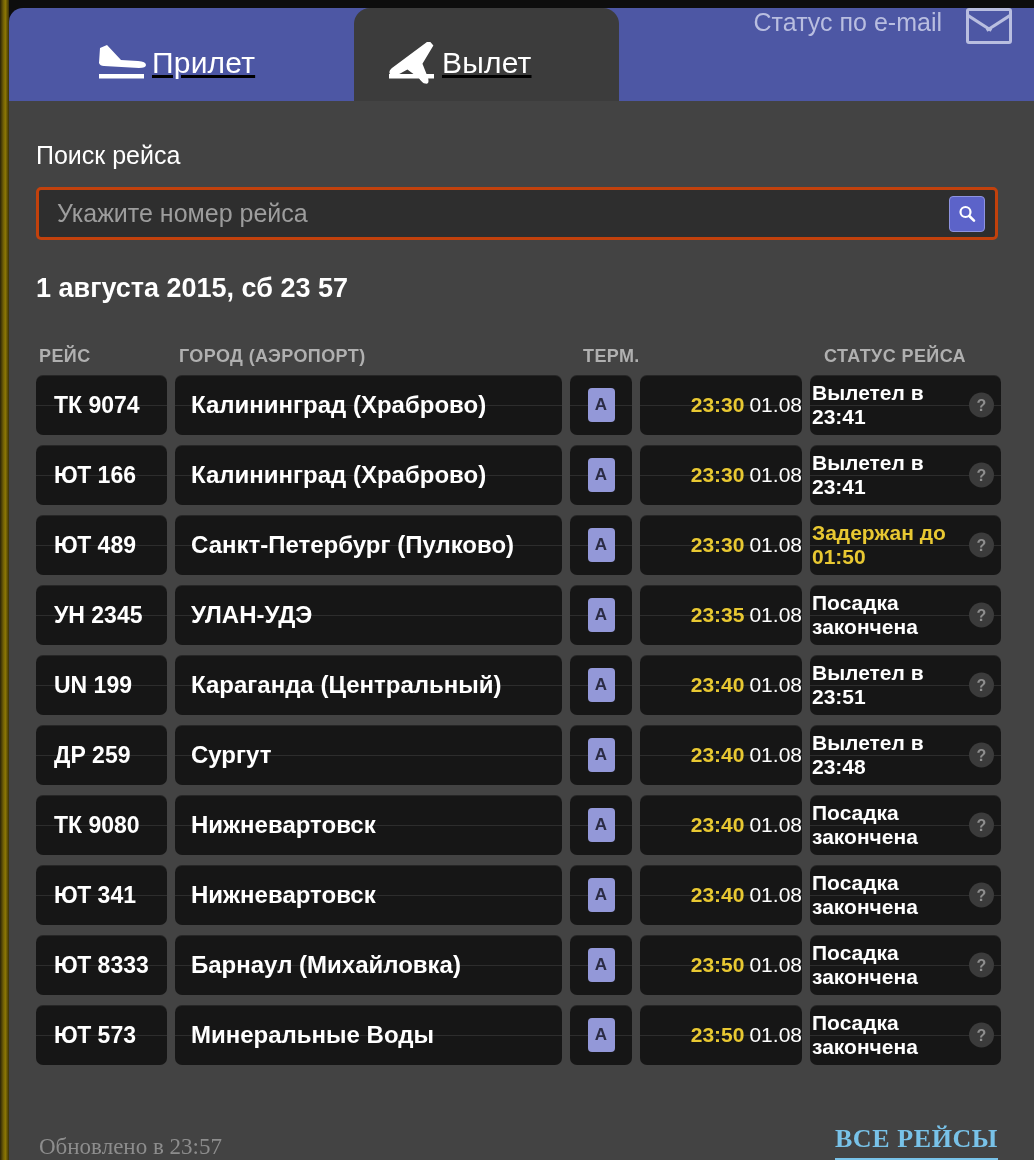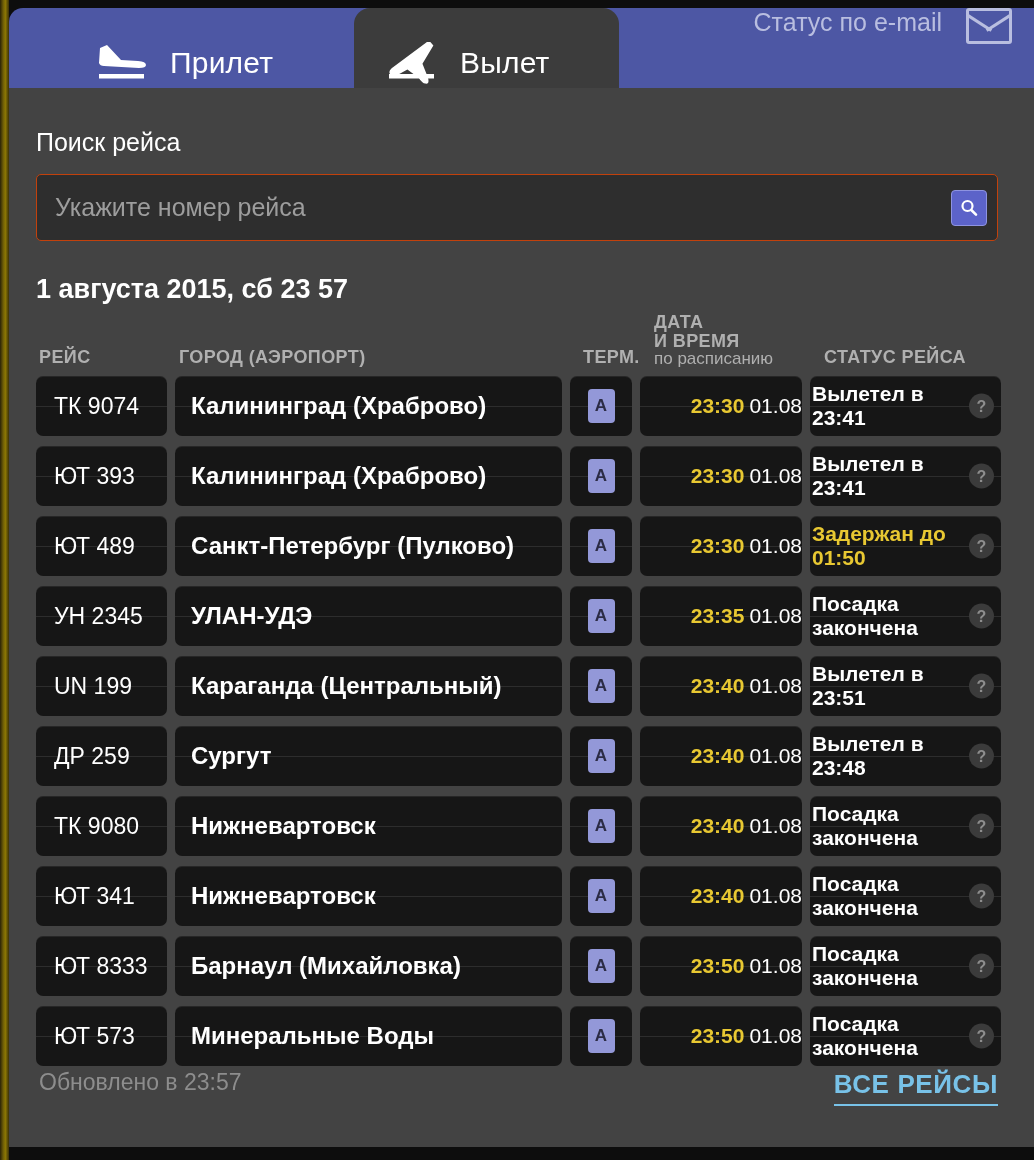--- a/index.html
+++ b/index.html
@@ -41,24 +41,24 @@
     border-top-left-radius: 14px;
     border-top-right-radius: 0px;
   }
 
   .tab {
     position: absolute;
     top: 0;
     height: 110px;
     display: flex;
     align-items: center;
-    gap: 18px;
     padding: 0 30px;
     cursor: pointer;
     user-select: none;
+    text-decoration: underline;
   }
 
   .tab-arrival { left: 55px; }
 
   .tab-departure {
     left: 345px;
     width: 265px;
     background: #3c3c3c;
     border-top-left-radius: 16px;
     border-top-right-radius: 16px;
@@ -112,39 +112,39 @@
     height: 3px;
     background: #b9bee0;
   }
   .email-icon::before { left: -2px; transform: rotate(33deg); transform-origin: left top; }
   .email-icon::after  { right: -2px; transform: rotate(-33deg); transform-origin: right top; }
 
   
   .panel {
     position: absolute;
     left: 9px;
-    top: 88px;
+    top: 101px;
     width: 1025px;
     height: 1059px;
     background: #434343;
   }
 
   .search-section { padding: 40px 36px 0 27px; }
 
   .search-title {
     font-size: 25px;
     color: #ffffff;
     margin-bottom: 17px;
   }
 
   .search-row {
     position: relative;
-    height: 67px;
+    height: 53px;
     background: #2e2e2e;
-    border: 1px solid #c2410c;
+    border: 3px solid #c2410c;
     border-radius: 5px;
     display: flex;
     align-items: center;
   }
 
   .search-input {
     flex: 1;
     background: transparent;
     border: none;
     outline: none;
@@ -249,21 +249,21 @@
   }
 
   .c-flight { width: 131px; padding-left: 18px; }
   .c-city   { width: 387px; padding-left: 16px; }
   .c-term   { width: 62px; justify-content: center; }
   .c-time   { width: 162px; justify-content: flex-end; }
   .c-status { width: 191px; padding-left: 2px; padding-right: 32px; }
 
   .flight-no {
     font-size: 23px;
-    font-weight: normal;
+    font-weight: bold;
     color: #ffffff;
     position: relative;
     z-index: 2;
   }
 
   .city-name {
     font-size: 24px;
     font-weight: bold;
     color: #ffffff;
     position: relative;
@@ -335,22 +335,23 @@
 
   
   .footer {
     position: absolute;
     left: 0;
     right: 0;
     bottom: 0;
     height: 78px;
     padding: 0 36px 0 30px;
     display: flex;
-    align-items: flex-start;
+    align-items: flex-end;
     justify-content: space-between;
+    font-family: Liberation Serif, serif;
   }
 
   .updated {
     font-size: 23px;
     color: #8d8d8d;
   }
 
   .all-flights {
     font-size: 26px;
     font-weight: bold;
@@ -406,25 +407,20 @@
         </div>
       </div>
     </div>
 
     <div class="date-line">1 августа 2015, сб 23 57</div>
 
     <div class="col-headers">
       <div class="ch ch-flight">РЕЙС</div>
       <div class="ch ch-city">ГОРОД (АЭРОПОРТ)</div>
       <div class="ch ch-term">ТЕРМ.</div>
-      <div class="ch-dt">
-        <span class="dt-top">ДАТА</span>
-        <span class="dt-top">И ВРЕМЯ</span>
-        <span class="dt-sub">по расписанию</span>
-      </div>
       <div class="ch ch-status">СТАТУС РЕЙСА</div>
     </div>
 
     <div class="rows" id="rows">
         <div class="row">
           <div class="cell c-flight">
             <span class="flight-no">ТК 9074</span>
           </div>
           <div class="cell c-city">
             <span class="city-name">Калининград (Храброво)</span>
@@ -435,21 +431,21 @@
           <div class="cell c-time">
             <span class="time-wrap"><span class="time-sched">23:30</span><span class="time-date">01.08</span></span>
           </div>
           <div class="cell c-status">
             <span class="status-text">Вылетел в 23:41</span>
             <span class="help-icon">?</span>
           </div>
         </div>
         <div class="row">
           <div class="cell c-flight">
-            <span class="flight-no">ЮТ 393</span>
+            <span class="flight-no">ЮТ 166</span>
           </div>
           <div class="cell c-city">
             <span class="city-name">Калининград (Храброво)</span>
           </div>
           <div class="cell c-term">
             <span class="term-badge">A</span>
           </div>
           <div class="cell c-time">
             <span class="time-wrap"><span class="time-sched">23:30</span><span class="time-date">01.08</span></span>
           </div>

